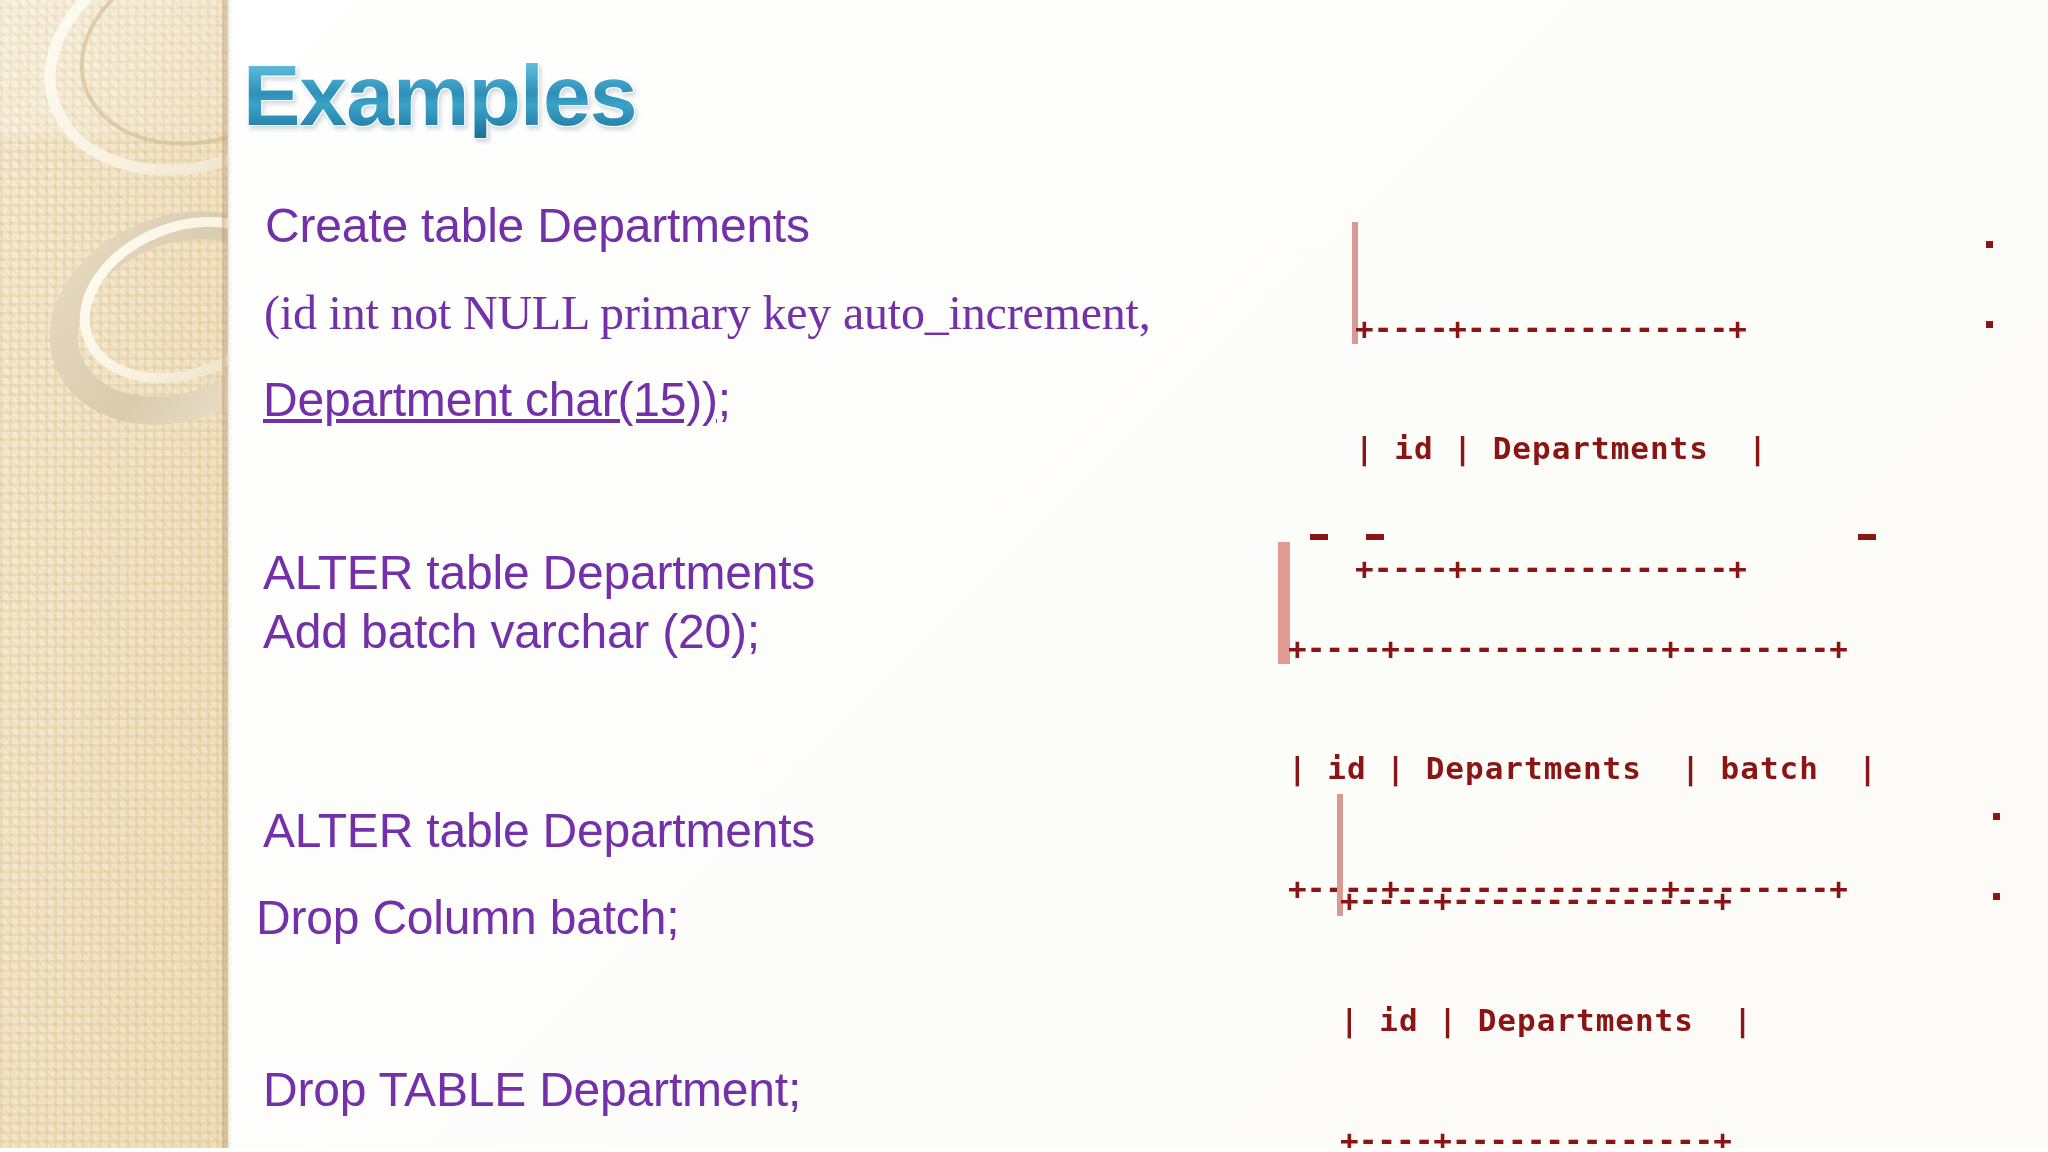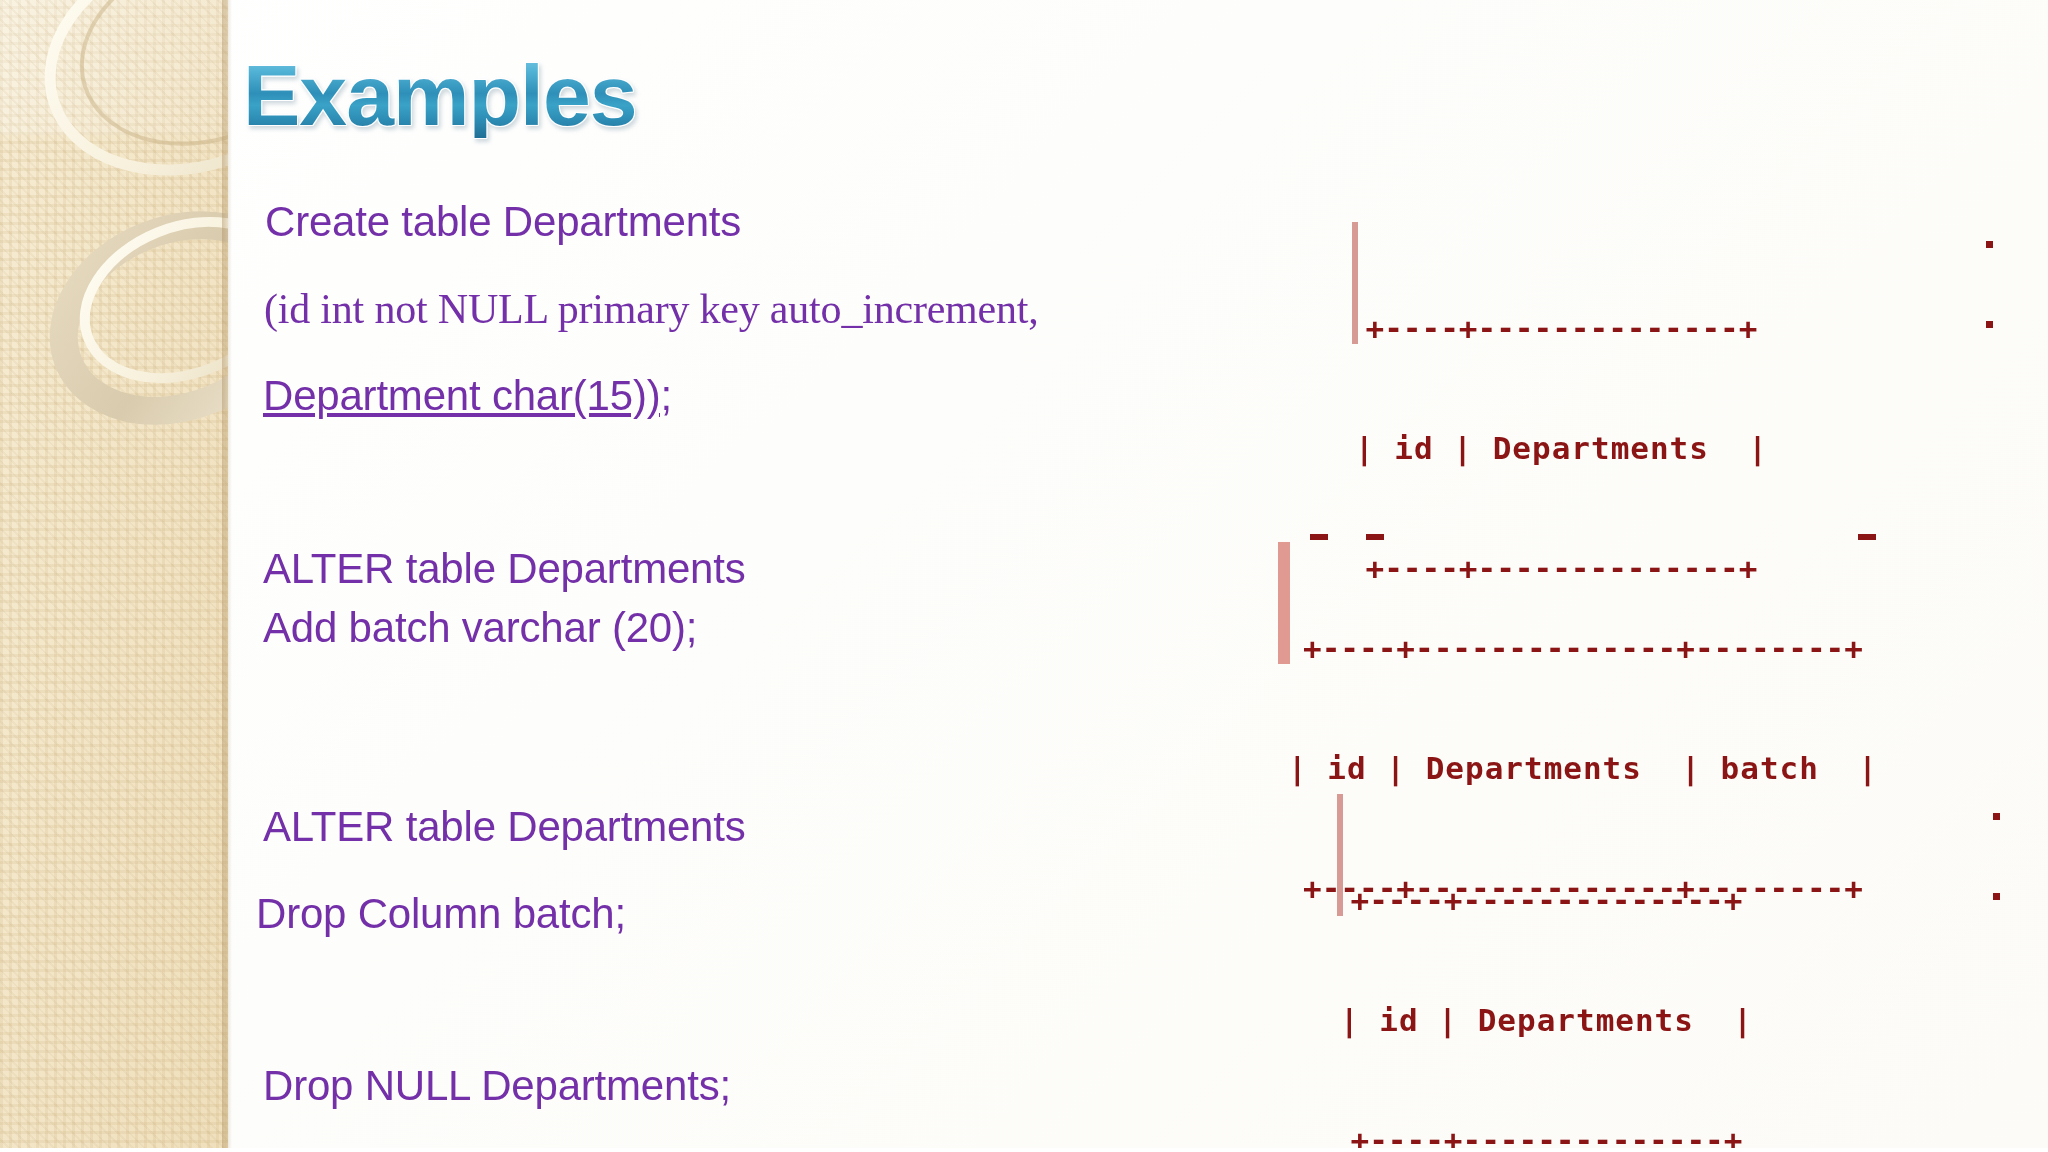--- a/index.html
+++ b/index.html
@@ -13,21 +13,20 @@
     overflow: hidden;
     font-family: "Liberation Sans", sans-serif;
   }
 
   #slide {
     position: relative;
     width: 2048px;
     height: 1148px;
     background: linear-gradient(135deg, #ffffff 0%, #fdfdfb 40%, #fcfbf7 100%);
     overflow: hidden;
-    text-align: center;
   }
 
   
   #sidebar {
     position: absolute;
     left: 0;
     top: 0;
     width: 228px;
     height: 1152px;
     overflow: hidden;
@@ -107,21 +106,21 @@
             drop-shadow(0px -1px 0px rgba(255,255,255,0.85))
             drop-shadow(-1px 0px 0px rgba(255,255,255,0.85))
             drop-shadow(2px 3px 2px rgba(120,150,165,0.35));
   }
 
   
   .body-line {
     position: absolute;
     color: #7330A8;
     font-family: "Liberation Sans", sans-serif;
-    font-size: 42px;
+    font-size: 48px;
     font-weight: 400;
     white-space: nowrap;
     letter-spacing: -0.2px;
   }
 
   
   .mysql-table {
     position: absolute;
     font-family: "DejaVu Sans Mono", "Liberation Mono", monospace;
     color: #8B1515;
@@ -182,21 +181,21 @@
   <div class="body-line" style="left:263px; top:372px;text-decoration:underline;"> Department char(15));</div>
 
   <div class="body-line" style="left:263px; top:545px;">ALTER table Departments</div>
 
   <div class="body-line" style="left:263px; top:604px;">Add batch varchar (20);</div>
 
   <div class="body-line" style="left:263px; top:803px;">ALTER table Departments</div>
 
   <div class="body-line" style="left:256px; top:890px;">Drop Column batch;</div>
 
-  <div class="body-line" style="left:263px; top:1062px;">Drop NULL Departments;</div>
+  <div class="body-line" style="left:263px; top:1062px;">Drop TABLE Department;</div>
 
   <div class="leftbar" style="left:1352px; top:222px; width:6px; height:122px; background:#D79A94;"></div>
   <div class="mysql-table" style="left:1355px; top:228px;">
     <div class="rule">+----+--------------+</div>
     <div>| id | Departments  |</div>
     <div class="rule">+----+--------------+</div>
   </div>
   <div class="artifact" style="left:1986px; top:241px; width:7px; height:7px;"></div>
   <div class="artifact" style="left:1986px; top:321px; width:7px; height:7px;"></div>
 

